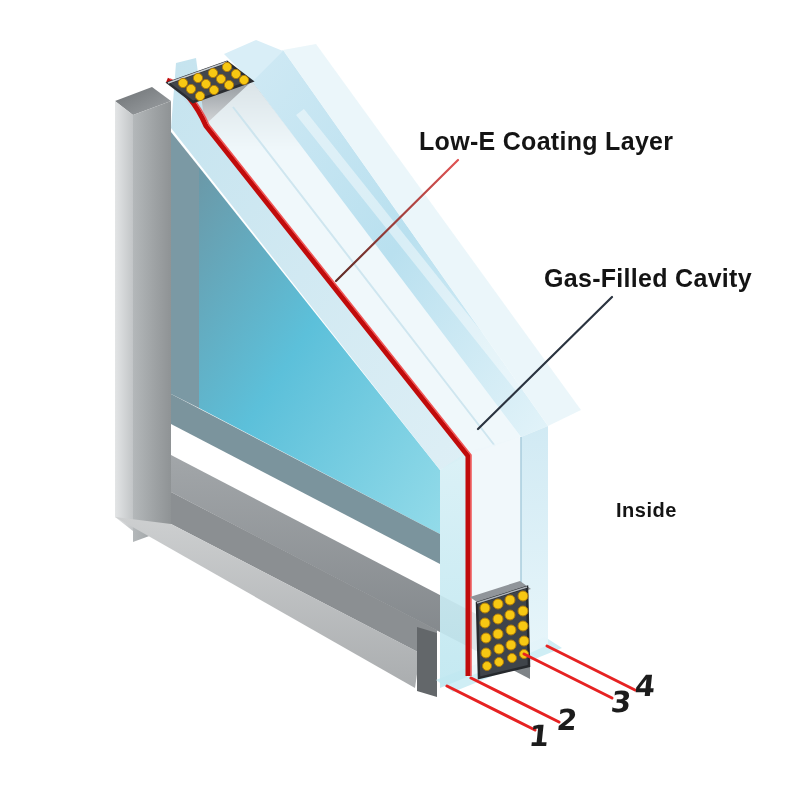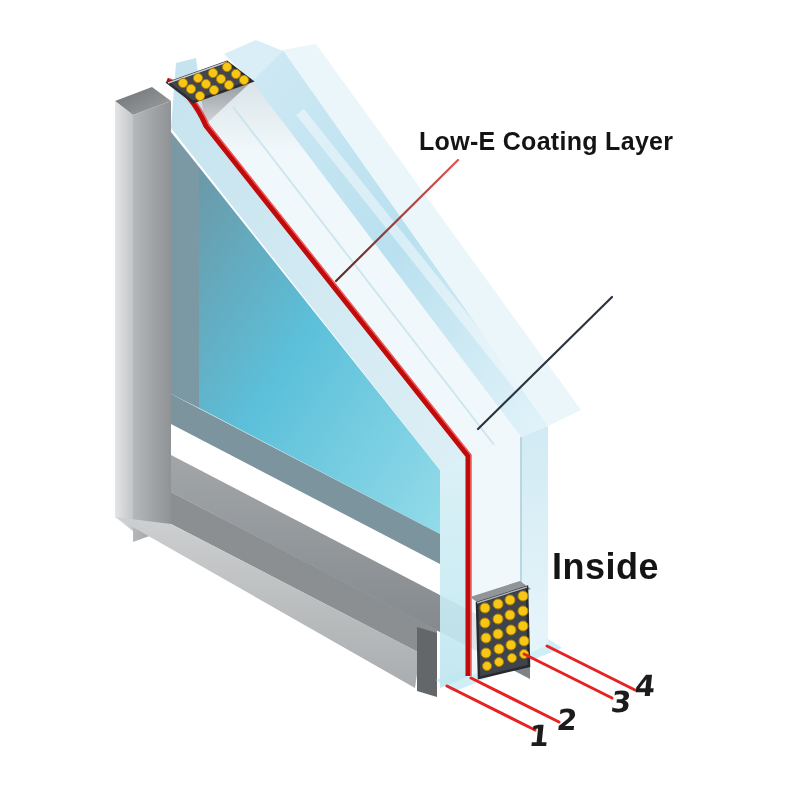--- a/index.html
+++ b/index.html
@@ -7,21 +7,21 @@
     position:relative;width:800px;height:800px;background:#ffffff;
     overflow:hidden;font-family:"Liberation Sans",sans-serif;
   }
   .stage svg{position:absolute;left:0;top:0;}
   .label{
     position:absolute;color:#141414;white-space:nowrap;
     font-family:"Liberation Sans",sans-serif;font-weight:bold;
   }
   .label-lowe{left:419px;top:127px;font-size:25px;letter-spacing:.3px;}
   .label-gas{left:544px;top:264px;font-size:25px;letter-spacing:.3px;}
-  .label-inside{left:552px;top:499px;font-size:36px;letter-spacing:.5px;margin-top:47px;}
+  .label-inside{left:616px;top:499px;font-size:20px;letter-spacing:.5px;}
   .label-outside{left:156px;top:630px;font-size:30px;letter-spacing:.5px;}
   .num{
     position:absolute;color:#1c1c1c;font-family:"DejaVu Sans",sans-serif;
     font-size:29px;font-weight:bold;line-height:1;transform:skewX(-6deg);
   }
   .num-1{left:529px;top:722px;}
   .num-2{left:557px;top:706px;}
   .num-3{left:611px;top:688px;}
   .num-4{left:635px;top:672px;}
 </style>
@@ -174,20 +174,21 @@
     <line x1="458" y1="160" x2="336" y2="281" stroke="url(#gLoweLeader)" stroke-width="2.2"></line>
     <line x1="612" y1="297" x2="478" y2="429" stroke="#2b3440" stroke-width="2.2"></line>
     <line x1="447" y1="686" x2="535" y2="730" stroke="#e62222" stroke-width="3"></line>
     <line x1="471" y1="678" x2="559" y2="722" stroke="#e62222" stroke-width="3"></line>
     <line x1="524" y1="654" x2="612" y2="698" stroke="#e62222" stroke-width="3"></line>
     <line x1="547" y1="646" x2="635" y2="690" stroke="#e62222" stroke-width="3"></line>
   </g>
 </svg>
 
   <div class="label label-lowe">Low-E Coating Layer</div>
+  <div class="label label-gas">Gas-Filled Cavity</div>
   <div class="label label-inside">Inside</div>
 
   <div class="num num-1">1</div>
   <div class="num num-2">2</div>
   <div class="num num-3">3</div>
   <div class="num num-4">4</div>
 
 </div>
 
 </body></html>

